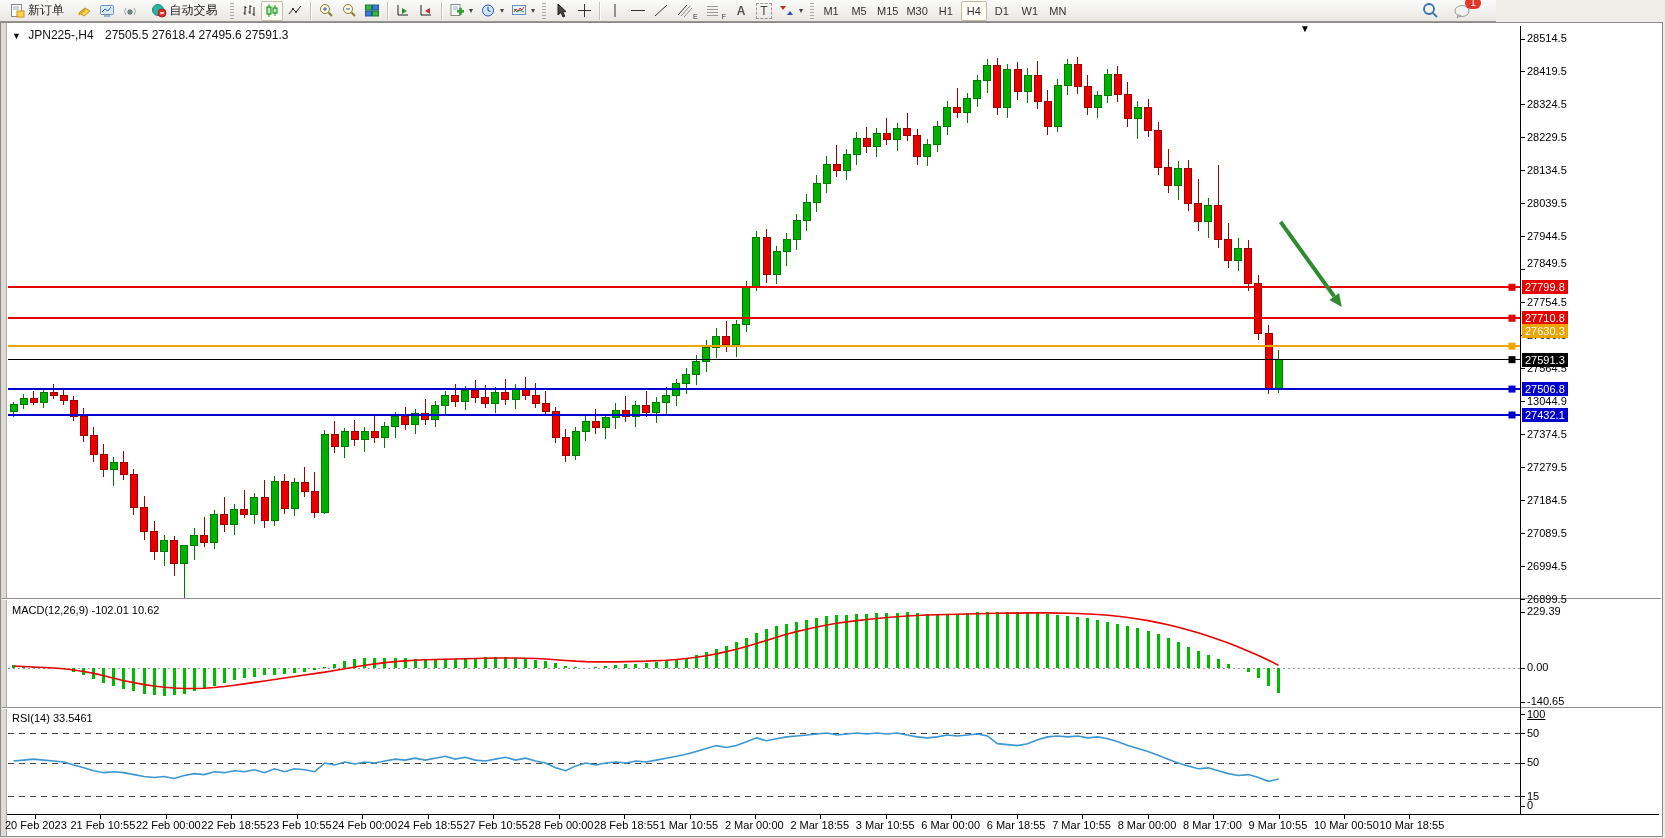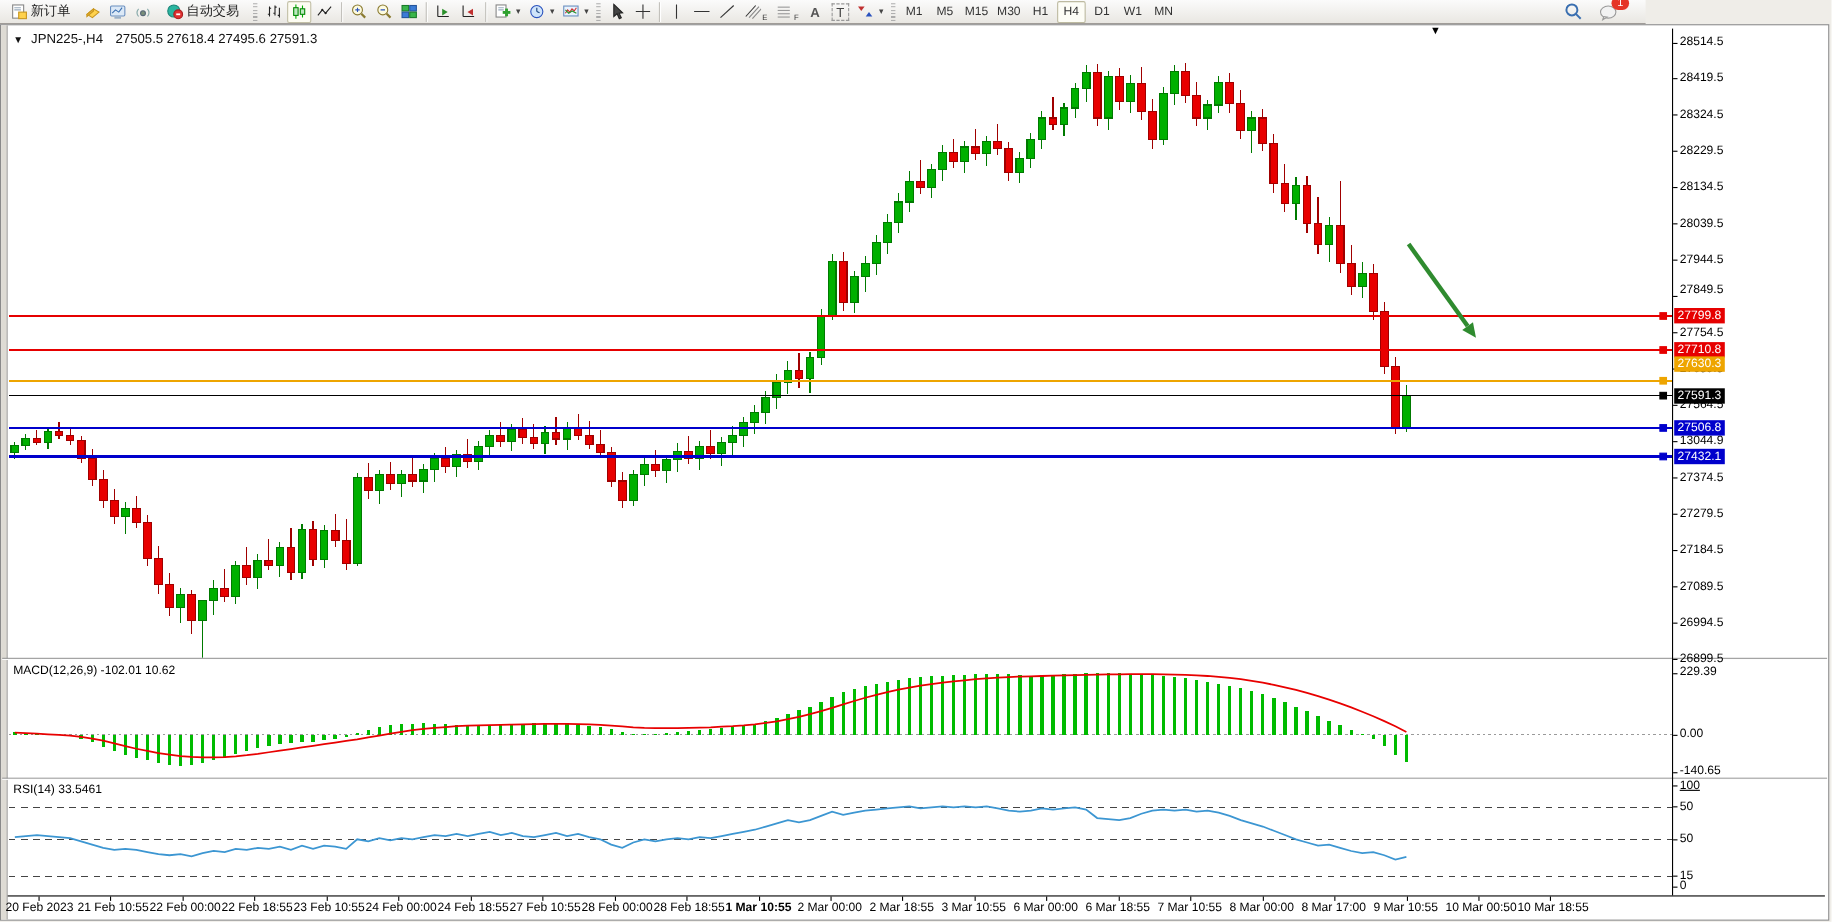--- a/index.html
+++ b/index.html
@@ -773,21 +773,21 @@
     <div class="timelabel" style="left: 332.25px;">24 Feb 00:00</div>
     <div class="timetick" style="left: 427.7px;"></div>
     <div class="timelabel" style="left: 397.7px;">24 Feb 18:55</div>
     <div class="timetick" style="left: 493.15px;"></div>
     <div class="timelabel" style="left: 463.15px; text-align: right;">27 Feb 10:55</div>
     <div class="timetick" style="left: 558.6px;"></div>
     <div class="timelabel" style="left: 528.6px;">28 Feb 00:00</div>
     <div class="timetick" style="left: 624.05px;"></div>
     <div class="timelabel" style="left: 594.05px;">28 Feb 18:55</div>
     <div class="timetick" style="left: 689.5px;"></div>
-    <div class="timelabel" style="left: 659.5px; font-weight: bold;">1 Mar 10:55</div>
+    <div class="timelabel" style="left: 659.5px;">1 Mar 10:55</div>
     <div class="timetick" style="left: 754.95px;"></div>
     <div class="timelabel" style="left: 724.95px;">2 Mar 00:00</div>
     <div class="timetick" style="left: 820.4px;"></div>
     <div class="timelabel" style="left: 790.4px;">2 Mar 18:55</div>
     <div class="timetick" style="left: 885.85px;"></div>
     <div class="timelabel" style="left: 855.85px;">3 Mar 10:55</div>
     <div class="timetick" style="left: 951.3px;"></div>
     <div class="timelabel" style="left: 921.3px;">6 Mar 00:00</div>
     <div class="timetick" style="left: 1016.75px;"></div>
     <div class="timelabel" style="left: 986.75px;">6 Mar 18:55</div>

